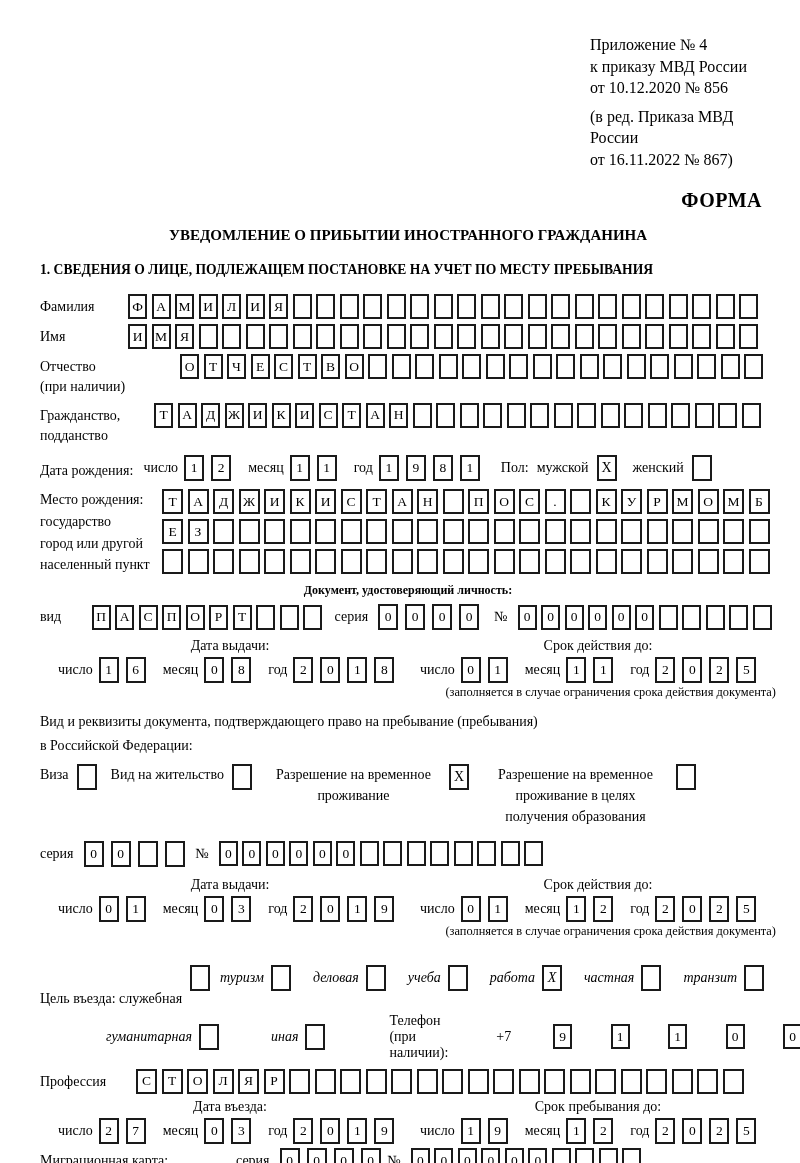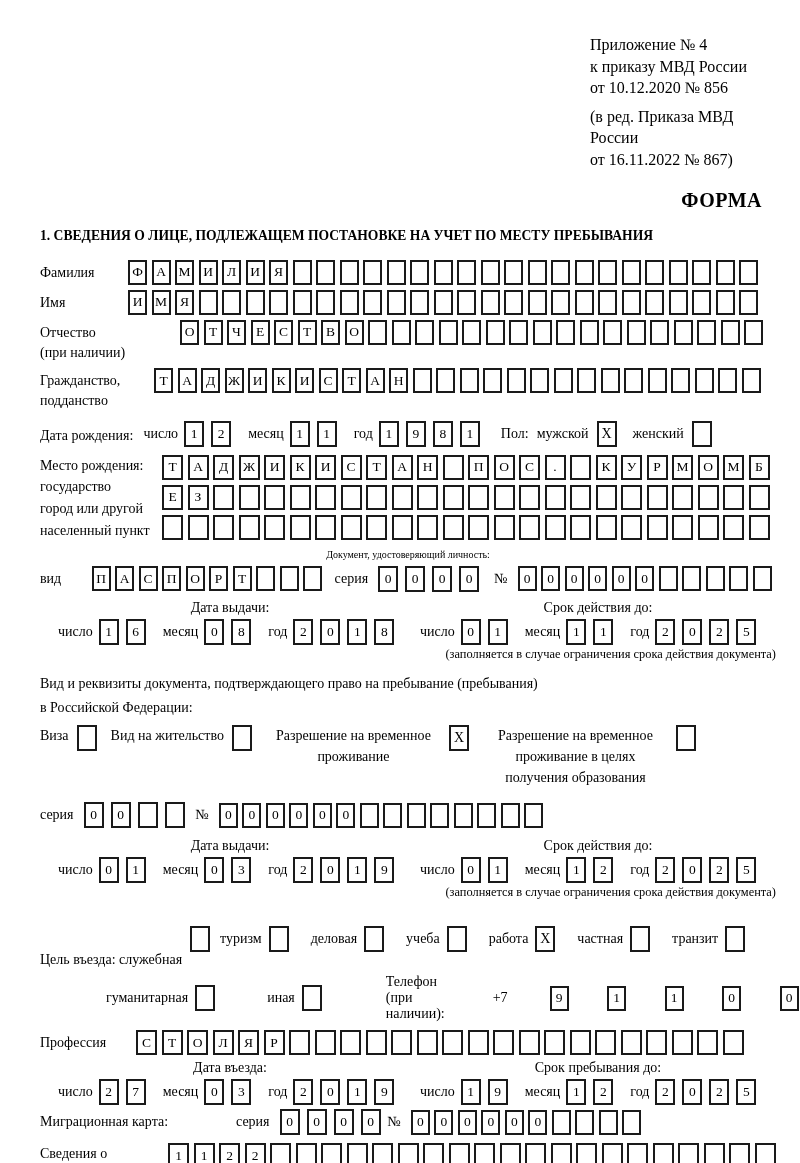--- a/index.html
+++ b/index.html
@@ -36,21 +36,21 @@
   .dfield{display:flex;align-items:center;margin-right:10px;}
   .dfield .flabel{margin-right:6px;}
   .gender{display:flex;align-items:center;margin-left:4px;}
   .gender .glabel{margin-right:8px;}
   .gender .checkbox{margin-right:16px;}
 
   .multibox{display:flex;margin:2px 0 4px;}
   .multibox .mlabel{width:122px;flex:0 0 auto;line-height:1.55;}
   .multibox .mrows .cells{margin-bottom:5px;}
 
-  .center-bold{text-align:center;font-weight:normal;font-size:10px;margin:2px 0 6px;}
+  .center-bold{text-align:center;font-weight:bold;font-size:12px;margin:2px 0 6px;}
 
   .doc-row{display:flex;align-items:center;margin-bottom:8px;}
   .doc-row .dl{margin:0 10px 0 8px;}
   .doc-row .dl.first{margin-left:0;width:58px;}
 
   .dual-heads{display:flex;margin:2px 0 3px;}
   .dual-heads .dh-left{width:380px;text-align:center;}
   .dual-heads .dh-right{flex:1;text-align:center;}
   .dual-date{display:flex;align-items:center;margin-bottom:2px;}
   .dual-date .half{display:flex;align-items:center;}
@@ -63,21 +63,21 @@
   .permit-item{display:flex;align-items:flex-start;margin-right:14px;}
   .permit-item .plabel{line-height:1.5;margin-right:8px;}
   .permit-item .plabel.center{text-align:center;}
 
   .series-row{display:flex;align-items:center;margin:4px 0 10px;}
   .series-row .dl{margin:0 10px 0 0;}
   .series-row .dl.num{margin-left:4px;}
 
   .purpose-row{display:flex;align-items:center;margin:8px 0 6px;}
   .purpose-row .lead{margin-right:8px;margin-top:42px;}
-  .p-item{display:flex;align-items:center;margin-right:12px;}
+  .p-item{display:flex;align-items:center;margin-right:12px;font-style:italic;}
   .p-item .plabel{margin-right:7px;}
 
   .phone-row{display:flex;align-items:center;margin:6px 0 8px;padding-left:66px;gap:34px;}
   .phone-row .p-item{margin-right:18px;}
   .phone-row .phlabel{margin:0 14px 0 12px;}
   .phone-row .prefix{margin-right:8px;}
 
   .mig-row{display:flex;align-items:center;margin:4px 0 8px;}
   .mig-row .dl{margin:0 10px 0 0;}
   .mig-row .mlab{width:186px;flex:0 0 auto;}
@@ -97,20 +97,21 @@
     <div data-name="appendix-line">от 10.12.2020 № 856</div>
     <div class="ap-note">
       <div data-name="appendix-note-line">(в ред. Приказа МВД России</div>
       <div data-name="appendix-note-line">от 16.11.2022 № 867)</div>
     </div>
   </div>
 
   <div class="forma" data-name="forma-label">ФОРМА</div>
 
   <div class="title" data-name="form-title">
+    <div data-name="form-title-line1">УВЕДОМЛЕНИЕ О ПРИБЫТИИ ИНОСТРАННОГО ГРАЖДАНИНА</div>
   </div>
 
   <div class="section-heading" data-name="section-1-heading">1. СВЕДЕНИЯ О ЛИЦЕ, ПОДЛЕЖАЩЕМ ПОСТАНОВКЕ НА УЧЕТ ПО МЕСТУ ПРЕБЫВАНИЯ</div>
 
   <div id="form-root" data-name="form-body">
       <div class="row" data-name="surname-row">
         <div class="rlabel" data-name="surname-label">Фамилия</div>
         <div class="cells" data-name="surname-boxes">
           <div class="cell" data-name="char-box">Ф</div>
           <div class="cell" data-name="char-box">А</div>

